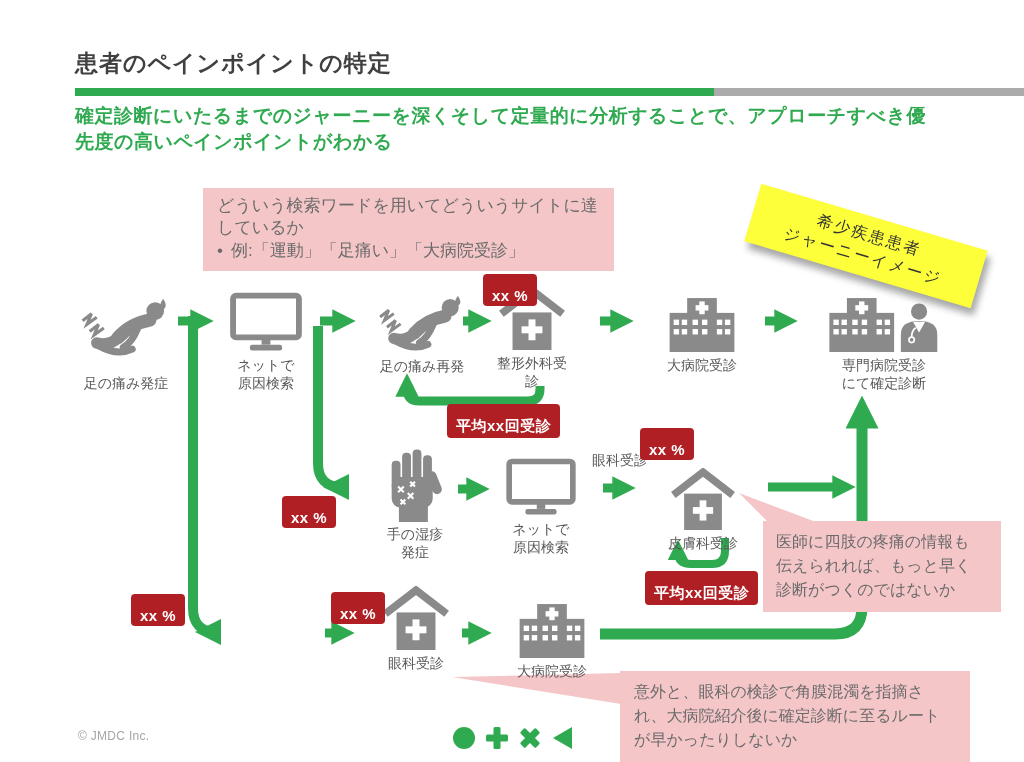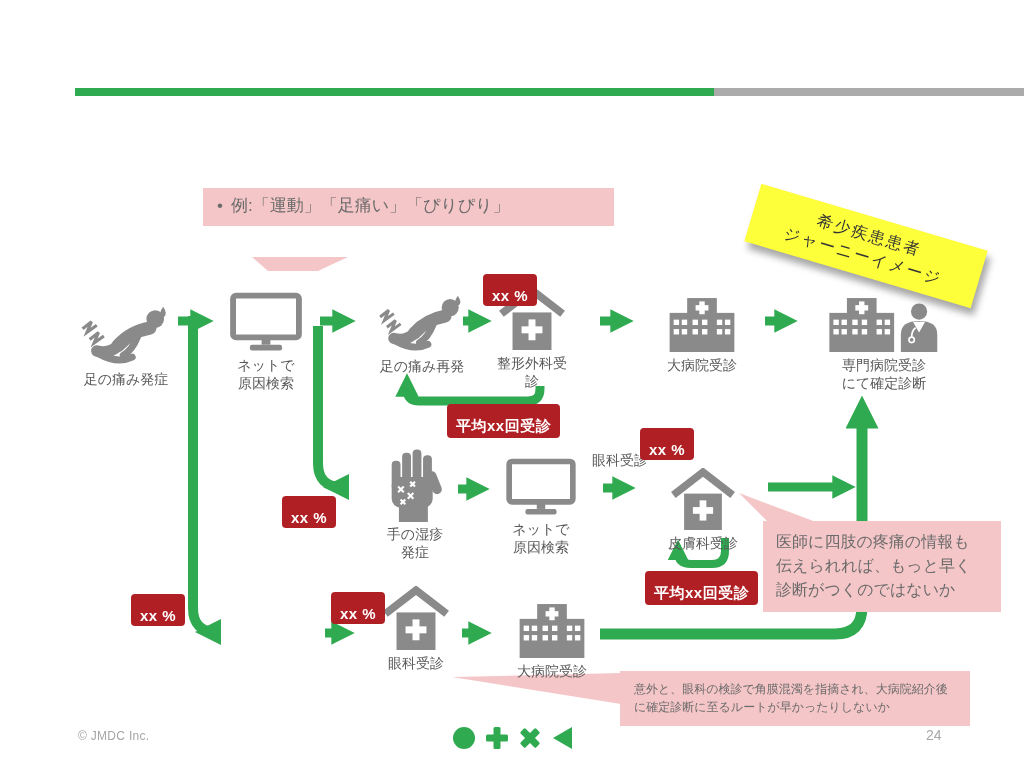--- a/index.html
+++ b/index.html
@@ -9,21 +9,21 @@
   .title{position:absolute;left:75px;top:48px;font-size:23px;font-weight:bold;color:#404040;letter-spacing:1px;}
   .rule{position:absolute;top:88px;height:8px;}
   .rule.green{left:75px;width:639px;background:#2faa50;}
   .rule.gray{left:714px;width:310px;background:#ababab;}
   .subtitle{position:absolute;left:75px;top:103px;width:858px;font-size:19px;font-weight:bold;color:#2faa50;line-height:1.38;letter-spacing:0.5px;}
 
   .callout{position:absolute;background:#f5c6c8;color:#6b6b6b;z-index:5;}
   .callout-search{left:203px;top:188px;width:385px;padding:7px 12px 9px 14px;font-size:17px;line-height:1.32;}
   .callout-search .bullet-row{display:flex;gap:8px;}
   .callout-doctor{left:763px;top:521px;width:238px;padding:9px 24px 10px 13px;font-size:16px;line-height:1.5;box-sizing:border-box;}
-  .callout-eye{left:620px;top:671px;width:350px;padding:9px 20px 10px 14px;font-size:12px;line-height:1.5;box-sizing:border-box;}
+  .callout-eye{left:620px;top:671px;width:350px;padding:9px 20px 10px 14px;font-size:16px;line-height:1.5;box-sizing:border-box;}
 
   .sticky{position:absolute;left:748px;top:216px;width:236px;height:60px;background:#fdff3a;
           transform:rotate(16.5deg);box-shadow:5px 6px 7px rgba(0,0,0,0.35);
           display:flex;flex-direction:column;align-items:center;justify-content:center;z-index:4;
           font-size:16px;color:#333;letter-spacing:2px;line-height:1.35;}
 
   .node{position:absolute;display:flex;flex-direction:column;align-items:center;z-index:2;}
   .node .lbl{margin-top:4px;font-size:14px;color:#595959;text-align:center;white-space:pre-line;line-height:1.3;}
   .edge-label{position:absolute;font-size:14px;color:#595959;z-index:2;}
 
@@ -34,22 +34,24 @@
 
   .copyright{position:absolute;left:78px;top:729px;font-size:12px;color:#a6a6a6;letter-spacing:0.3px;}
   .page-num{position:absolute;left:926px;top:727px;font-size:14px;color:#a6a6a6;z-index:1;}
   .logo{position:absolute;left:452px;top:726px;display:flex;gap:9px;align-items:center;z-index:2;}
 </style>
 </head>
 <body>
 
 <div id="slide">
 
+  <div class="title">患者のペインポイントの特定</div>
   <div class="rule green"></div>
   <div class="rule gray"></div>
+  <div class="subtitle">確定診断にいたるまでのジャーニーを深くそして定量的に分析することで、アプローチすべき優先度の高いペインポイントがわかる</div>
 
   <svg class="connectors" width="1024" height="762" viewBox="0 0 1024 762">
     <defs>
       <marker id="ah" viewBox="0 0 10 10" refX="5" refY="5" markerWidth="2.6" markerHeight="2.6" orient="auto-start-reverse">
         <path d="M0,0 L10,5 L0,10 z" fill="#2faa50"></path>
       </marker>
       <marker id="ahBig" viewBox="0 0 10 10" refX="5" refY="5" markerWidth="3" markerHeight="3" orient="auto-start-reverse">
         <path d="M0,0 L10,5 L0,10 z" fill="#2faa50"></path>
       </marker>
     </defs>
@@ -76,32 +78,33 @@
 
     <path d="M 725 538 V 551 Q 725 564 712 564 H 691 Q 678 564 678 552 V 550" stroke="#2faa50" stroke-width="8" fill="none" marker-end="url(#ah)"></path>
 
     <path d="M 325 633 H 343" stroke="#2faa50" stroke-width="9" fill="none" marker-end="url(#ah)"></path>
     <path d="M 462 633 H 480" stroke="#2faa50" stroke-width="9" fill="none" marker-end="url(#ah)"></path>
 
     <path d="M 600 634 H 835 Q 862 634 862 607 V 412" stroke="#2faa50" stroke-width="11" fill="none" marker-end="url(#ahBig)"></path>
   </svg>
 
   <div class="callout callout-search">
+    <div>どういう検索ワードを用いてどういうサイトに達しているか</div>
     <div class="bullet-row">
       <span>•</span>
-      <span>例:「運動」「足痛い」「ぴりぴり」</span>
+      <span>例:「運動」「足痛い」「大病院受診」</span>
     </div>
   </div>
 
   <div class="sticky">
     <div>希少疾患患者</div>
     <div>ジャーニーイメージ</div>
   </div>
 
-  <div class="node" style="left:76px;top:304px;width:100px;">
+  <div class="node" style="left:76px;top:296px;width:100px;gap:12px;">
     <svg width="98" height="62" viewBox="0 0 110 70">
       <polyline points="6,28 16,20 11,32 22,24" fill="none" stroke="#8a8a8a" stroke-width="3.5"></polyline>
       <polyline points="14,40 24,32 19,44 30,36" fill="none" stroke="#8a8a8a" stroke-width="3.5"></polyline>
       <path d="M 97 3 q 6 9 0 12 q -7 -3 0 -12" fill="#8a8a8a"></path>
       <circle cx="88" cy="17" r="10" fill="#8a8a8a"></circle>
       <path d="M 82 27 Q 60 31 46 47" stroke="#8a8a8a" stroke-width="15" fill="none" stroke-linecap="round"></path>
       <path d="M 46 47 Q 36 57 22 53" stroke="#8a8a8a" stroke-width="13" fill="none" stroke-linecap="round"></path>
       <path d="M 68 37 Q 62 52 52 58" stroke="#8a8a8a" stroke-width="8" fill="none" stroke-linecap="round"></path>
       <path d="M 24 56 Q 45 68 62 60" stroke="#8a8a8a" stroke-width="8" fill="none" stroke-linecap="round"></path>
     </svg>

